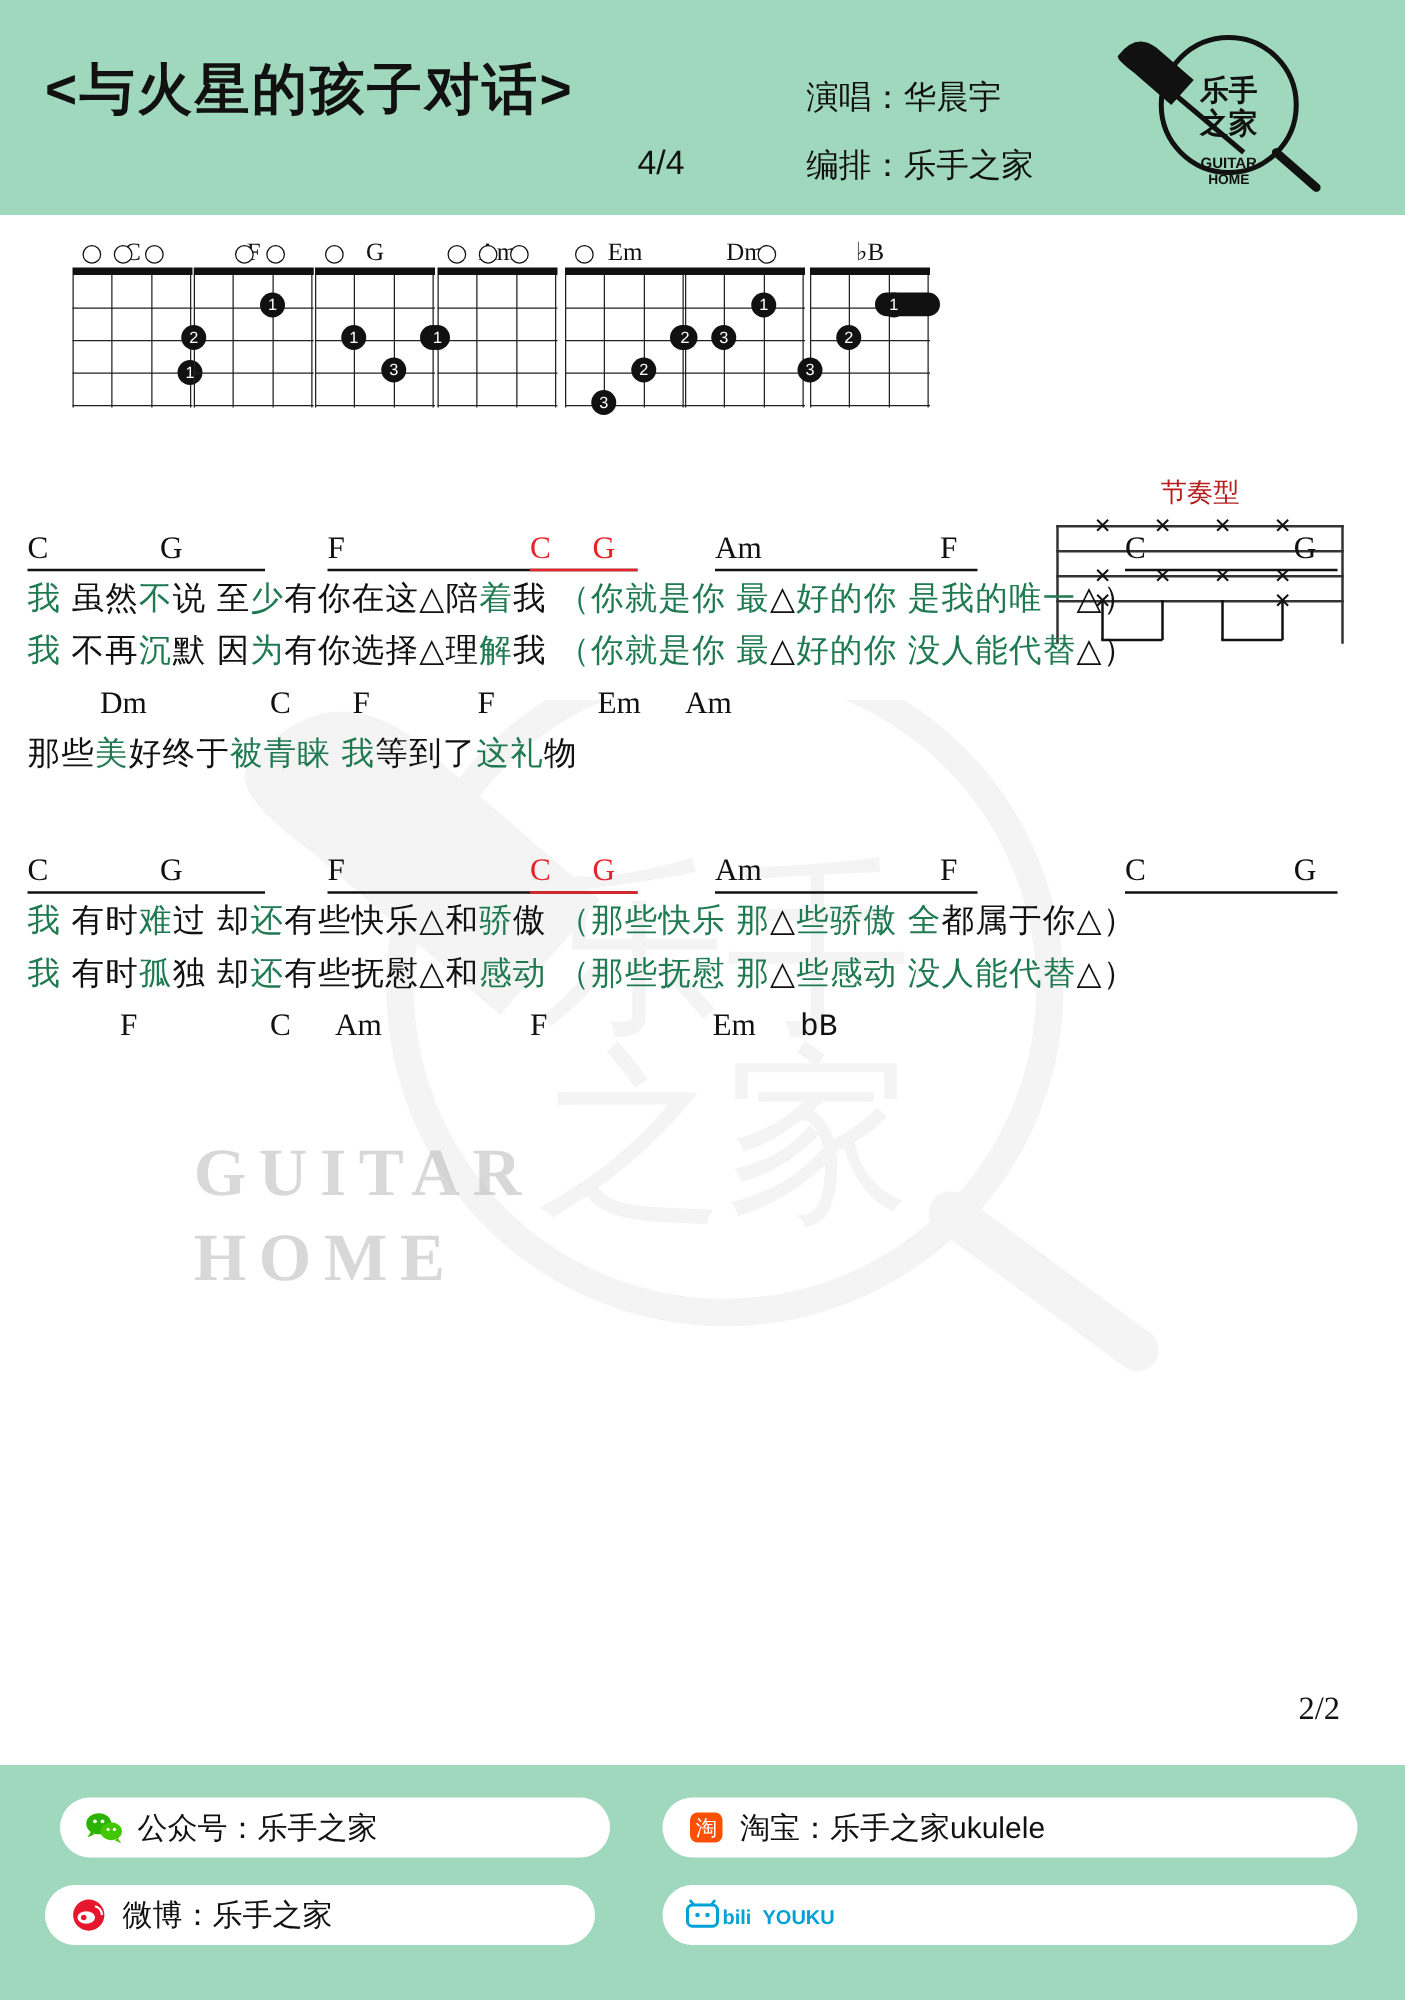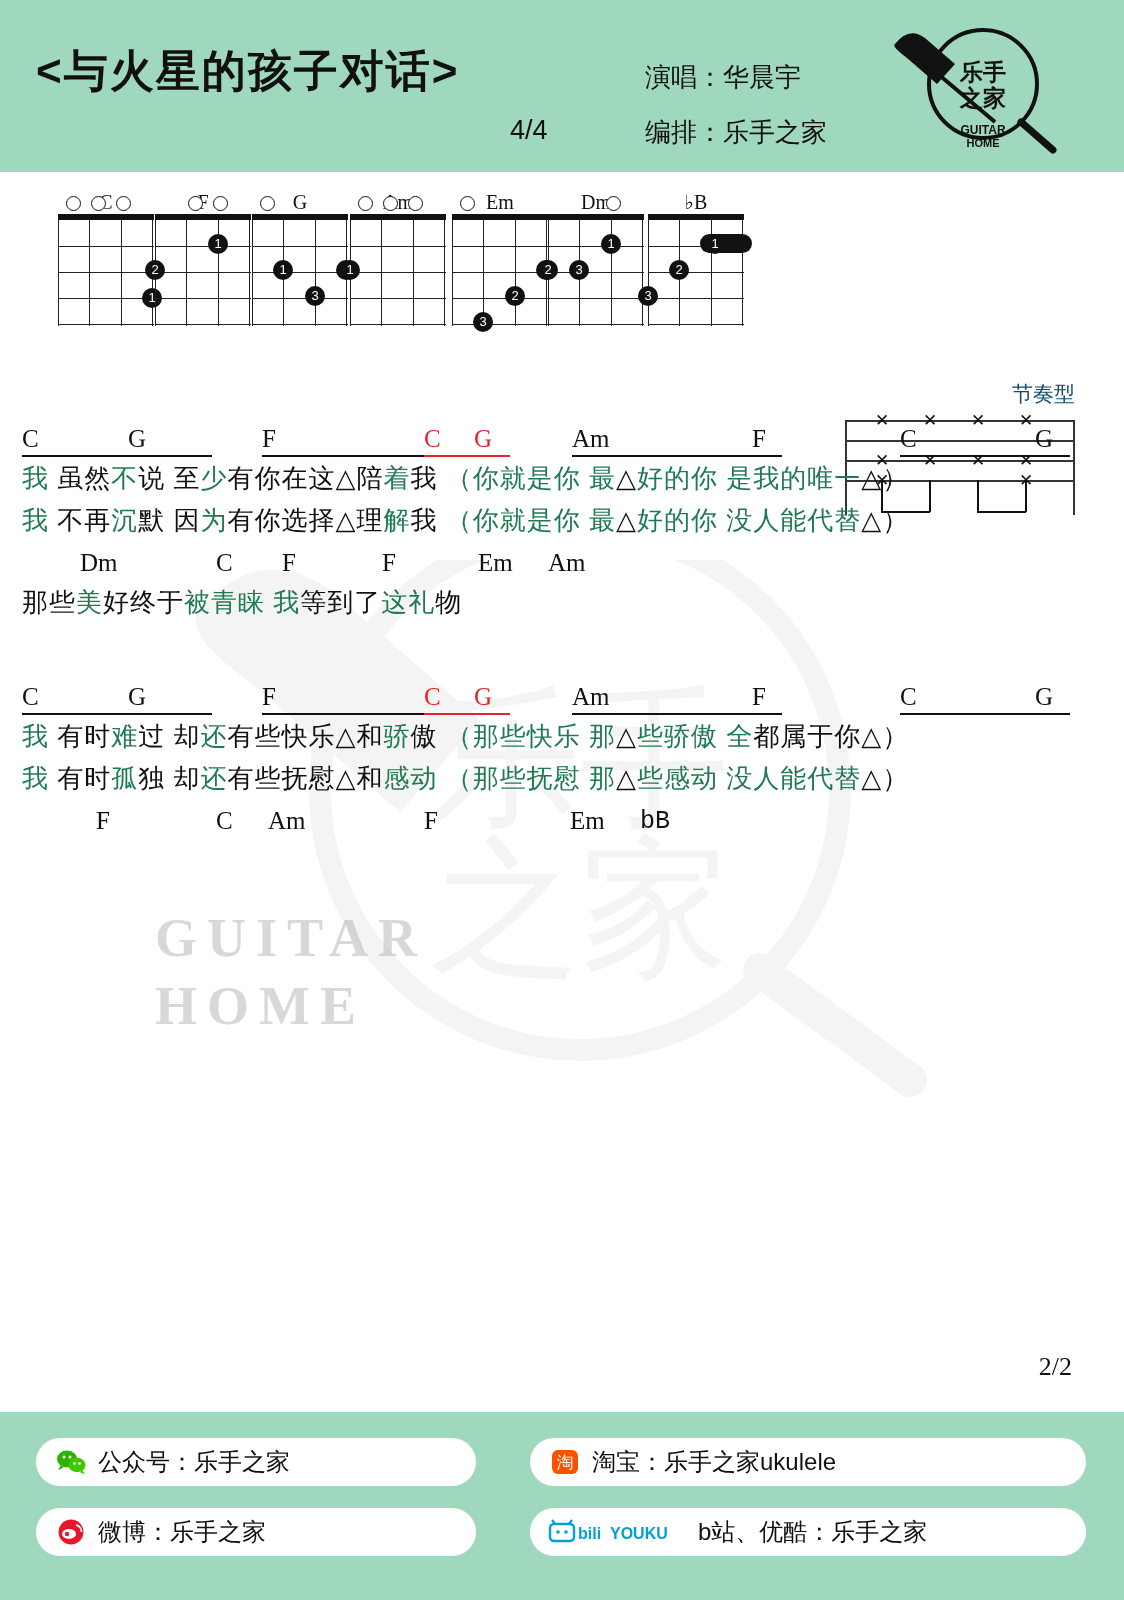--- a/index.html
+++ b/index.html
@@ -58,21 +58,21 @@
   }
   .open{
     position:absolute;width:13px;height:13px;border-radius:50%;
     border:1.6px solid #111;background:#fff;
   }
   .barre{
     position:absolute;height:19px;border-radius:10px;background:#111;
   }
   
   .rhythm{position:absolute;left:845px;top:190px;width:230px;}
-  .rhythm-title{font-size:21px;text-align:right;color:#0c4a6e;}
+  .rhythm-title{font-size:21px;text-align:center;color:#b91c1c;}
   .staff{position:relative;margin-top:12px;width:230px;height:95px;}
   .staff .sline{position:absolute;left:0;width:230px;height:1.5px;background:#333;}
   .staff .bar{position:absolute;top:0;width:1.5px;height:95px;background:#333;}
   .xmark{position:absolute;font-size:17px;line-height:17px;color:#111;}
   .stem{position:absolute;width:1.6px;background:#111;}
   .beam{position:absolute;height:1.6px;background:#111;}
   
   .wm{position:absolute;left:110px;top:560px;width:900px;height:540px;opacity:.085;pointer-events:none;}
   .wm-text{
     position:absolute;left:155px;top:905px;
@@ -403,21 +403,21 @@
       <span class="ch" style="left:640px;font-family:Liberation Mono, monospace;">bB</span>
     </div>
 
   </div>
 </div>
 
 <div class="pgnum">2/2</div>
 
 <div class="footer">
 
-  <div class="fbtn" style="left:36px;top:26px;width:440px;">
+  <div class="fbtn" style="left:48px;top:26px;width:440px;">
     <span class="fico">
       <svg width="30" height="26" viewBox="0 0 30 26">
         <ellipse cx="11" cy="10" rx="10" ry="8.4" fill="#2bb300"></ellipse>
         <path d="M5 16 l-3 5 5.5 -2.6z" fill="#2bb300"></path>
         <circle cx="8" cy="8" r="1.5" fill="#fff"></circle>
           <circle cx="14" cy="8" r="1.5" fill="#fff"></circle>
         <ellipse cx="21" cy="16" rx="8.6" ry="7.2" fill="#41c600"></ellipse>
         <path d="M26 21 l3 4.5 -5 -2.2z" fill="#41c600"></path>
         <circle cx="18.5" cy="14.5" r="1.3" fill="#fff"></circle>
           <circle cx="23.5" cy="14.5" r="1.3" fill="#fff"></circle>
@@ -453,15 +453,14 @@
       <svg width="140" height="26" viewBox="0 0 140 26">
         <rect x="2" y="5" width="24" height="17" rx="4" fill="none" stroke="#00a1d6" stroke-width="2.4"></rect>
         <line x1="7" y1="5" x2="4" y2="1" stroke="#00a1d6" stroke-width="2.2"></line>
         <line x1="21" y1="5" x2="24" y2="1" stroke="#00a1d6" stroke-width="2.2"></line>
         <circle cx="10" cy="13" r="1.8" fill="#00a1d6"></circle>
           <circle cx="18" cy="13" r="1.8" fill="#00a1d6"></circle>
         <text x="30" y="20" font-size="16" fill="#00a1d6" font-family="Liberation Sans, sans-serif" font-weight="bold">bili</text>
         <text x="62" y="20" font-size="16" fill="#00a1d6" font-family="Liberation Sans, sans-serif" font-weight="bold">YOUKU</text>
       </svg>
     </span>
-    <span class="lbl">b站、优酷：乐手之家</span>
   </div>
 </div>
 
 </body></html>

